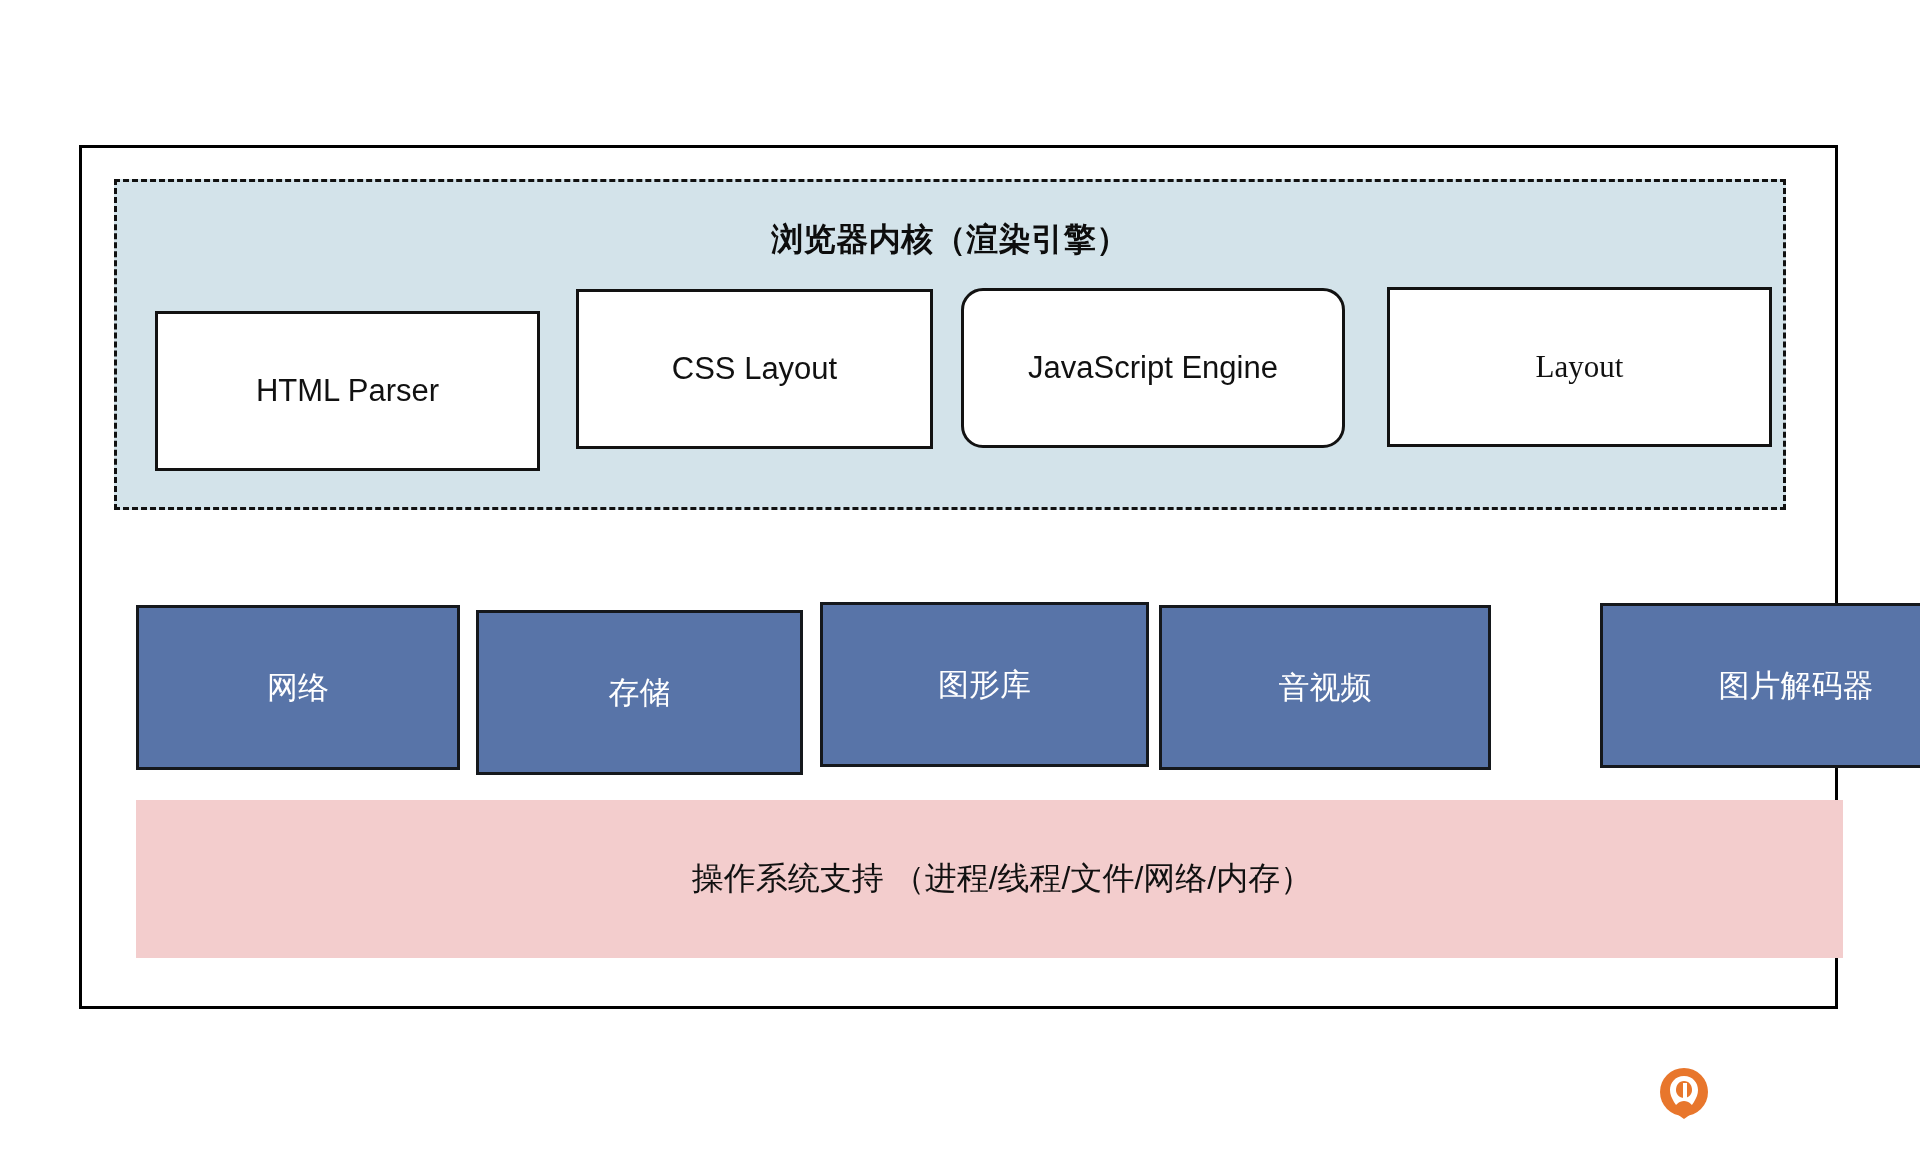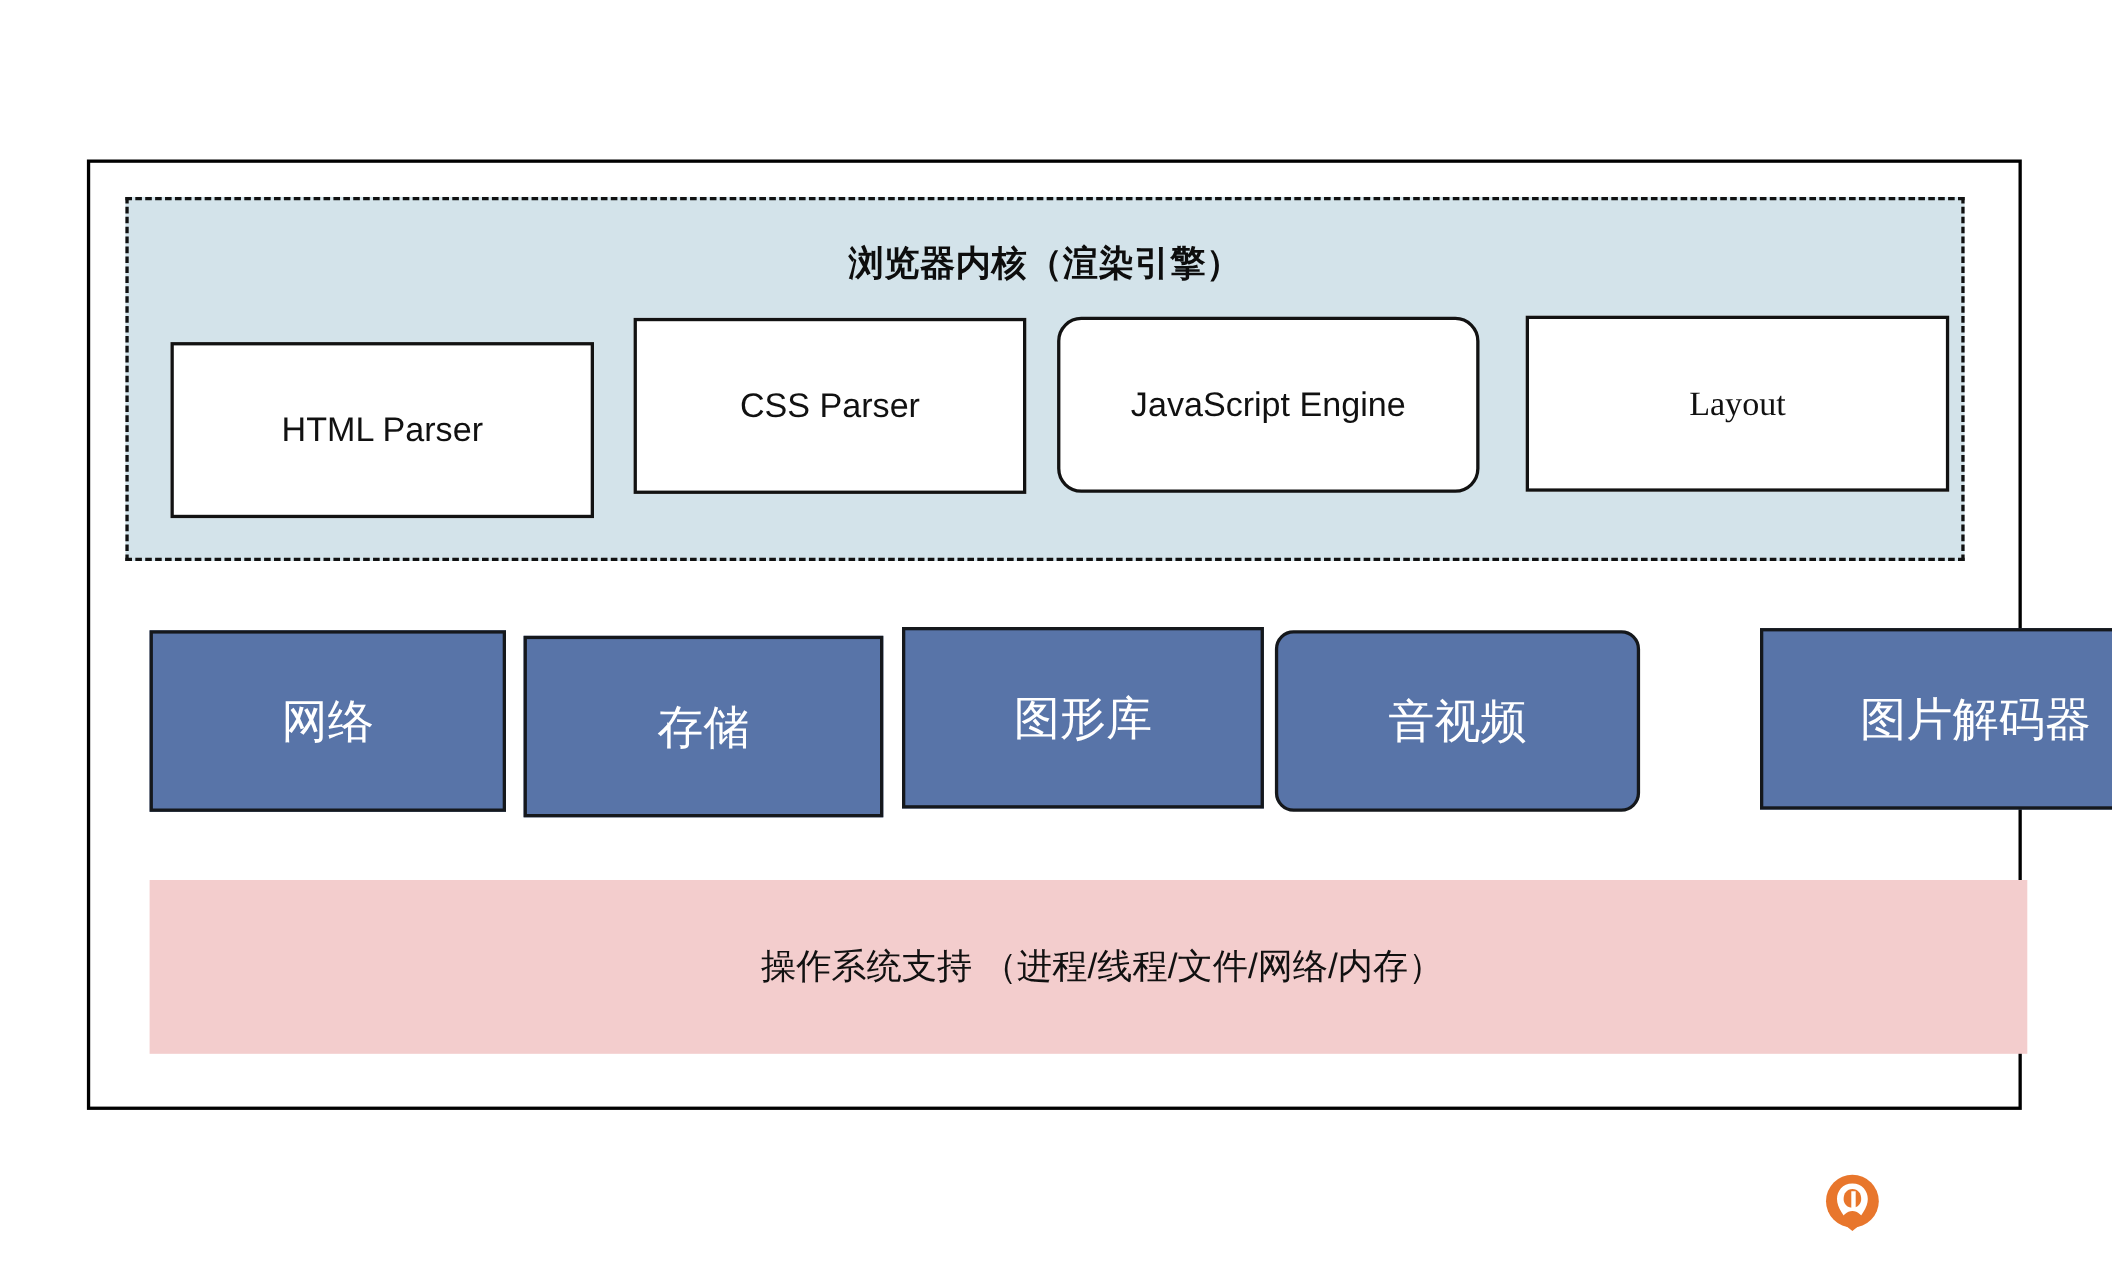--- a/index.html
+++ b/index.html
@@ -72,28 +72,29 @@
 
   
   .module-box {
     position: absolute;
     background: #5874a8;
     border: 3px solid #15181c;
     box-sizing: border-box;
     display: flex;
     align-items: center;
     justify-content: center;
-    font-size: 42px;
+    font-size: 31px;
     color: #ffffff;
     height: 165px;
+    margin-top: 32px;
   }
   .module-box.m0 { left: 136px;  top: 573px; width: 324px; }
   .module-box.m1 { left: 476px;  top: 578px; width: 327px; }
   .module-box.m2 { left: 820px;  top: 570px; width: 329px; }
-  .module-box.m3 { left: 1159px; top: 573px; width: 332px; border-radius: 17px; }
+  .module-box.m3 { left: 1159px; top: 573px; width: 332px; }
   .module-box.m4 { left: 1600px; top: 571px; width: 392px; }
 
   
   #os-bar {
     position: absolute;
     left: 136px;
     top: 800px;
     width: 1707px;
     height: 158px;
     background: #f3cdcd;
@@ -133,21 +134,21 @@
 </head>
 <body>
 
 <div id="outer-frame"></div>
 
 <div id="kernel-block">
   <div id="kernel-title">浏览器内核（渲染引擎）</div>
 </div>
 
 <div class="engine-box e0">HTML Parser</div>
-<div class="engine-box e1">CSS Parser</div>
+<div class="engine-box e1">CSS Layout</div>
 <div class="engine-box e2">JavaScript Engine</div>
 <div class="engine-box e3">Layout</div>
 
 <div class="module-box m0">网络</div>
 <div class="module-box m1">存储</div>
 <div class="module-box m2">图形库</div>
 <div class="module-box m3">音视频</div>
 <div class="module-box m4">图片解码器</div>
 
 <div id="os-bar">操作系统支持 （进程/线程/文件/网络/内存）</div>

